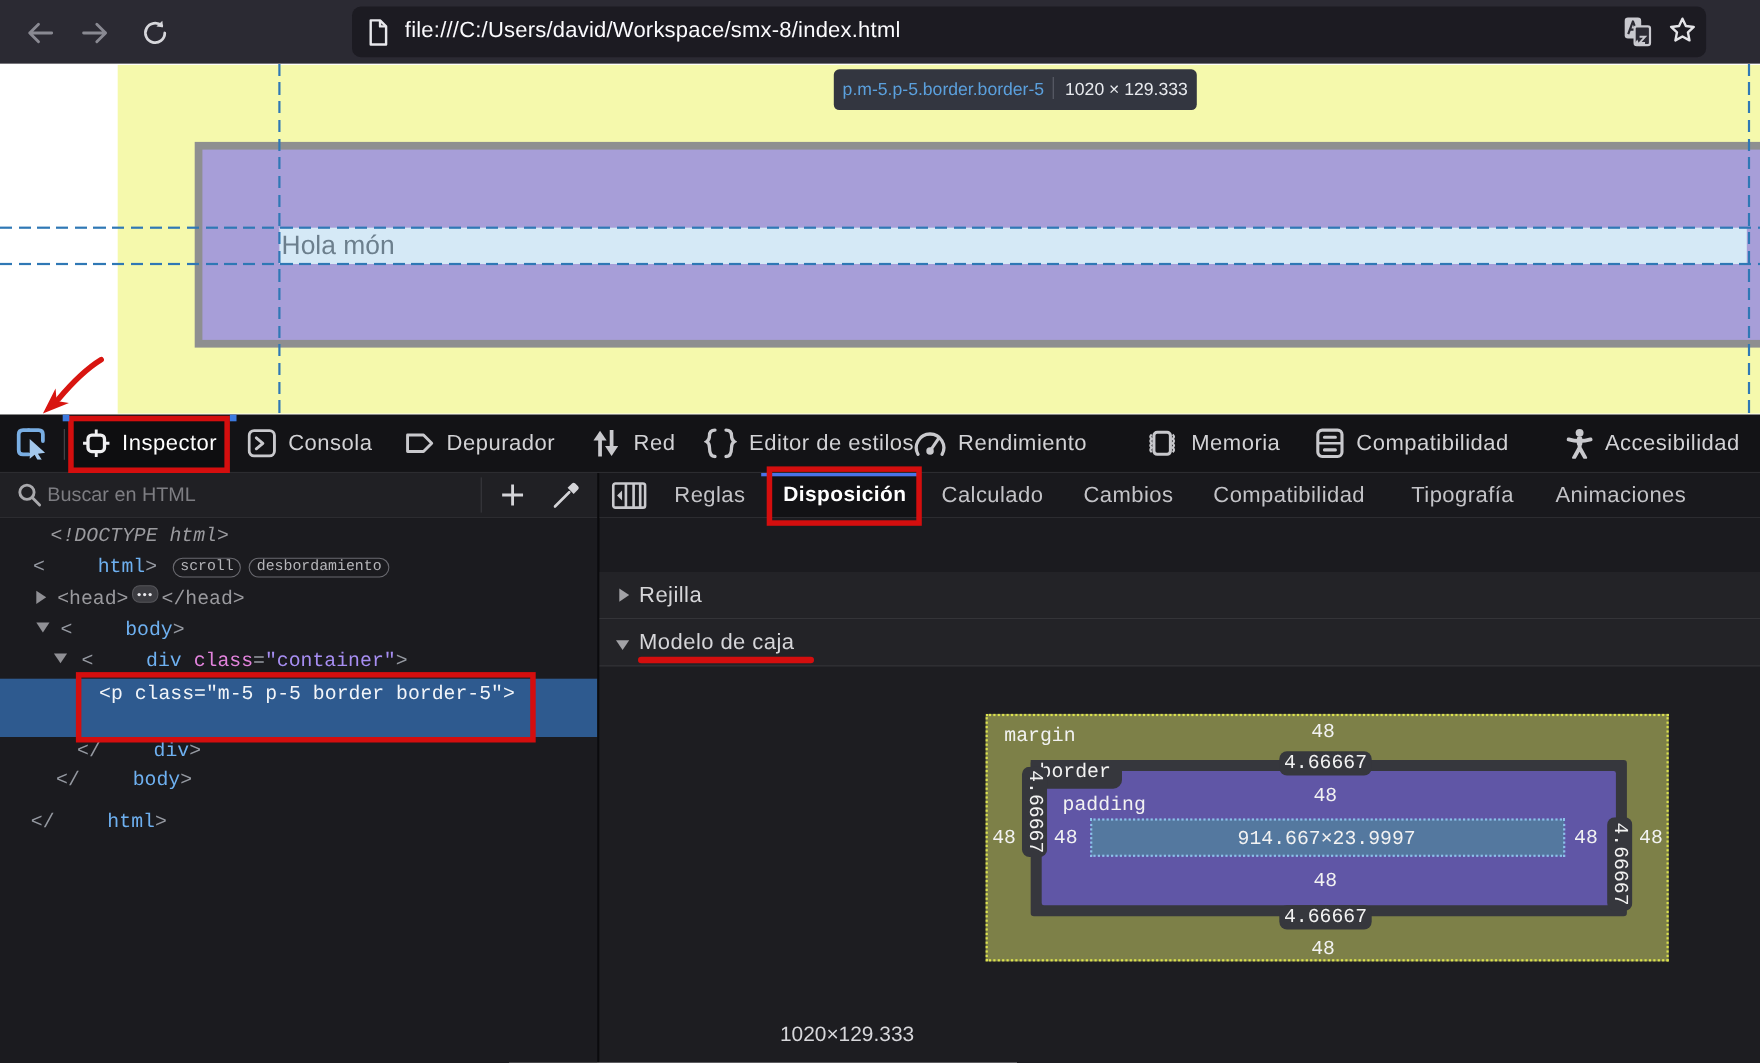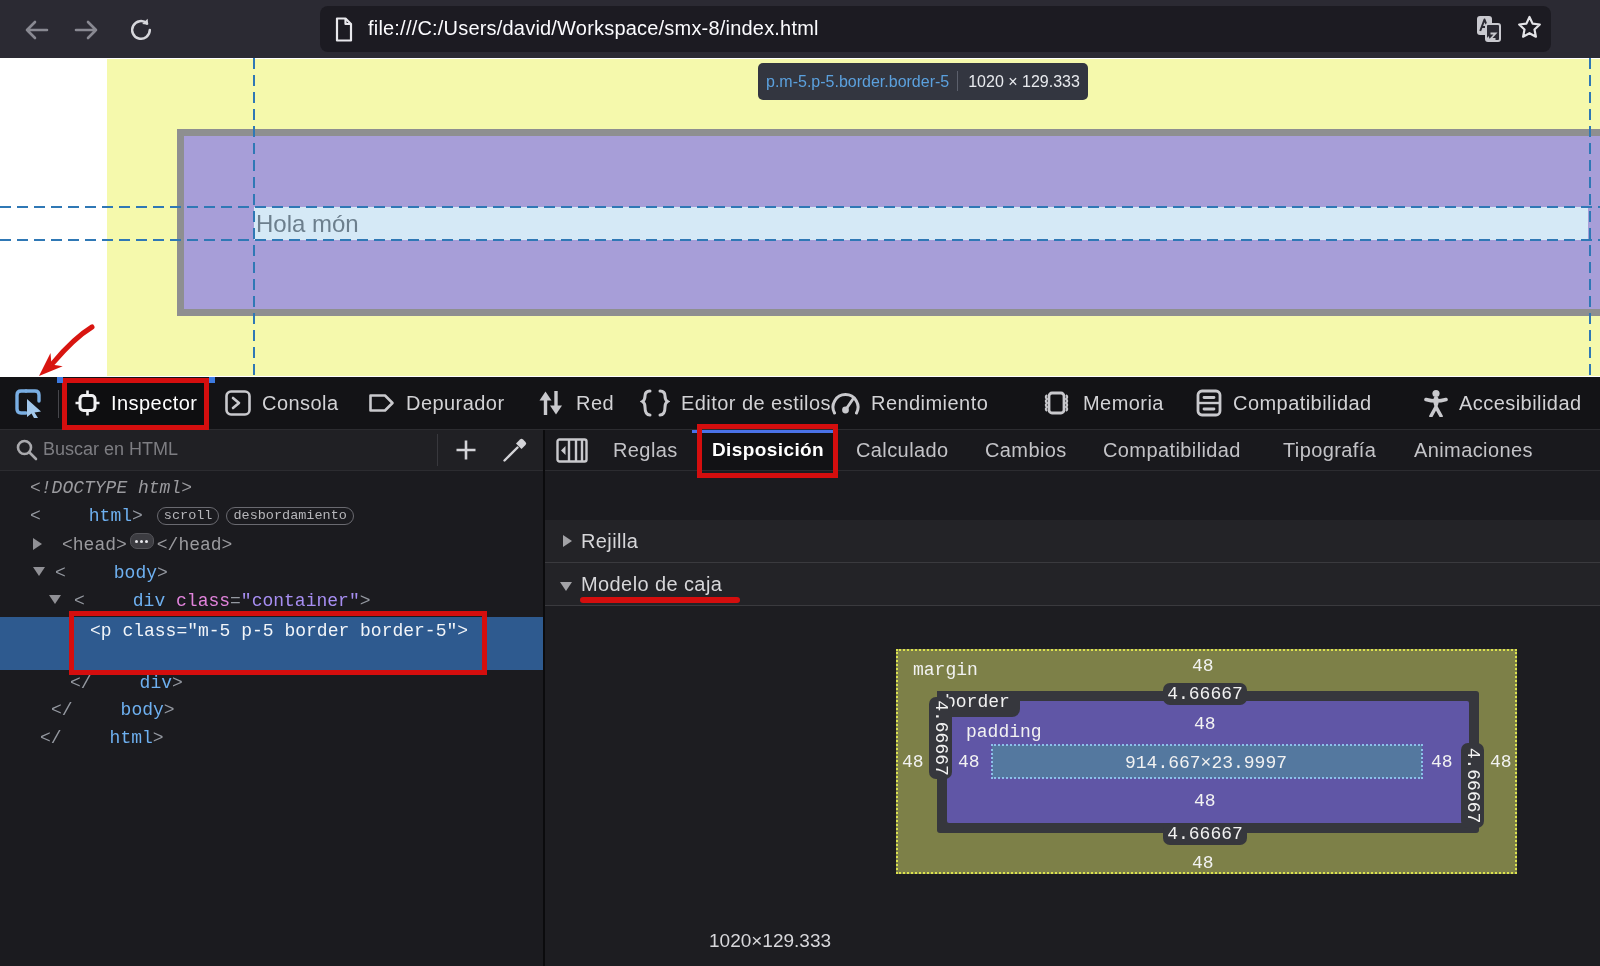--- a/index.html
+++ b/index.html
@@ -229,29 +229,29 @@
         <path d="M11 1.5 V20.5 M1.5 11 H20.5" stroke="#d4d4d8" stroke-width="2.6"></path>
       </svg>
       <svg class="abs" style="left:503px;top:8px" width="24" height="24" viewBox="0 0 24 24">
         <path d="M14.5 9.5 L4 20 L1.5 22.5 M14.5 9.5 l-3 3" stroke="#d4d4d8" stroke-width="2.4" fill="none" stroke-linecap="round"></path>
         <path d="M13 5.5 L18.5 11 L22.5 7 Q24 5.5 22.5 4 L20 1.5 Q18.5 0 17 1.5 Z" fill="#d4d4d8"></path>
       </svg>
     </div>
 
     <div class="abs" id="tree">
       <div class="abs" style="left:0;top:146px;width:543px;height:53px;background:#2e5a8f"></div>
-      <div class="trow" style="top:4px;padding-left:30px"><span class="gray" style="font-style:italic">&lt;!DOCTYPE html&gt;</span></div>
+      <div class="trow" style="top:4px;padding-left:46px"><span class="gray" style="font-style:italic">&lt;!DOCTYPE html&gt;</span></div>
       <div class="trow" style="top:32px;padding-left:30px"><span class="br">&lt;</span><span class="tag">html</span><span class="br">&gt;</span><span class="pill" style="margin-left:14px">scroll</span><span class="pill" style="margin-left:7px">desbordamiento</span></div>
-      <div class="trow" style="top:61px;padding-left:33px"><span class="arr-r"></span><span class="gray" style="margin-left:20px">&lt;head&gt;</span><span class="dots"><i></i><i></i><i></i></span><span class="gray">&lt;/head&gt;</span></div>
+      <div class="trow" style="top:61px;padding-left:33px"><span class="arr-r"></span><span class="gray" style="margin-left:10px">&lt;head&gt;</span><span class="dots"><i></i><i></i><i></i></span><span class="gray">&lt;/head&gt;</span></div>
       <div class="trow" style="top:89px;padding-left:33px"><span class="arr-d"></span><span style="margin-left:10px"><span class="br">&lt;</span><span class="tag">body</span><span class="br">&gt;</span></span></div>
       <div class="trow" style="top:117px;padding-left:49px"><span class="arr-d"></span><span style="margin-left:13px"><span class="br">&lt;</span><span class="tag">div</span> <span class="attr">class</span><span class="br">=</span><span class="val">"container"</span><span class="br">&gt;</span></span></div>
       <div class="trow sel-t" style="top:147px;padding-left:90px">&lt;p class="m-5 p-5 border border-5"&gt;</div>
       <div class="trow" style="top:199px;padding-left:70px"><span class="br">&lt;/</span><span class="tag">div</span><span class="br">&gt;</span></div>
       <div class="trow" style="top:226px;padding-left:51px"><span class="br">&lt;/</span><span class="tag">body</span><span class="br">&gt;</span></div>
-      <div class="trow" style="top:254px;padding-left:40px"><span class="br">&lt;/</span><span class="tag">html</span><span class="br">&gt;</span></div>
+      <div class="trow" style="top:264px;padding-left:28px"><span class="br">&lt;/</span><span class="tag">html</span><span class="br">&gt;</span></div>
       <div class="redbox" style="left:69px;top:140px;width:418px;height:64px"></div>
     </div>
     <div class="abs" id="paneDivider"></div>
 
     <div class="abs" id="rtabs">
       <svg class="abs" style="left:11px;top:8px" width="32" height="25" viewBox="0 0 32 25">
         <rect x="1.5" y="1.5" width="29" height="22" rx="2" stroke="#c9c9cd" stroke-width="2.4" fill="none"></rect>
         <path d="M13 1.5 V23.5 M20 1.5 V23.5 M26 1.5 V23.5" stroke="#c9c9cd" stroke-width="2.4"></path>
         <path d="M9.5 8 L5 12.5 L9.5 17 Z" fill="#c9c9cd"></path>
       </svg>

